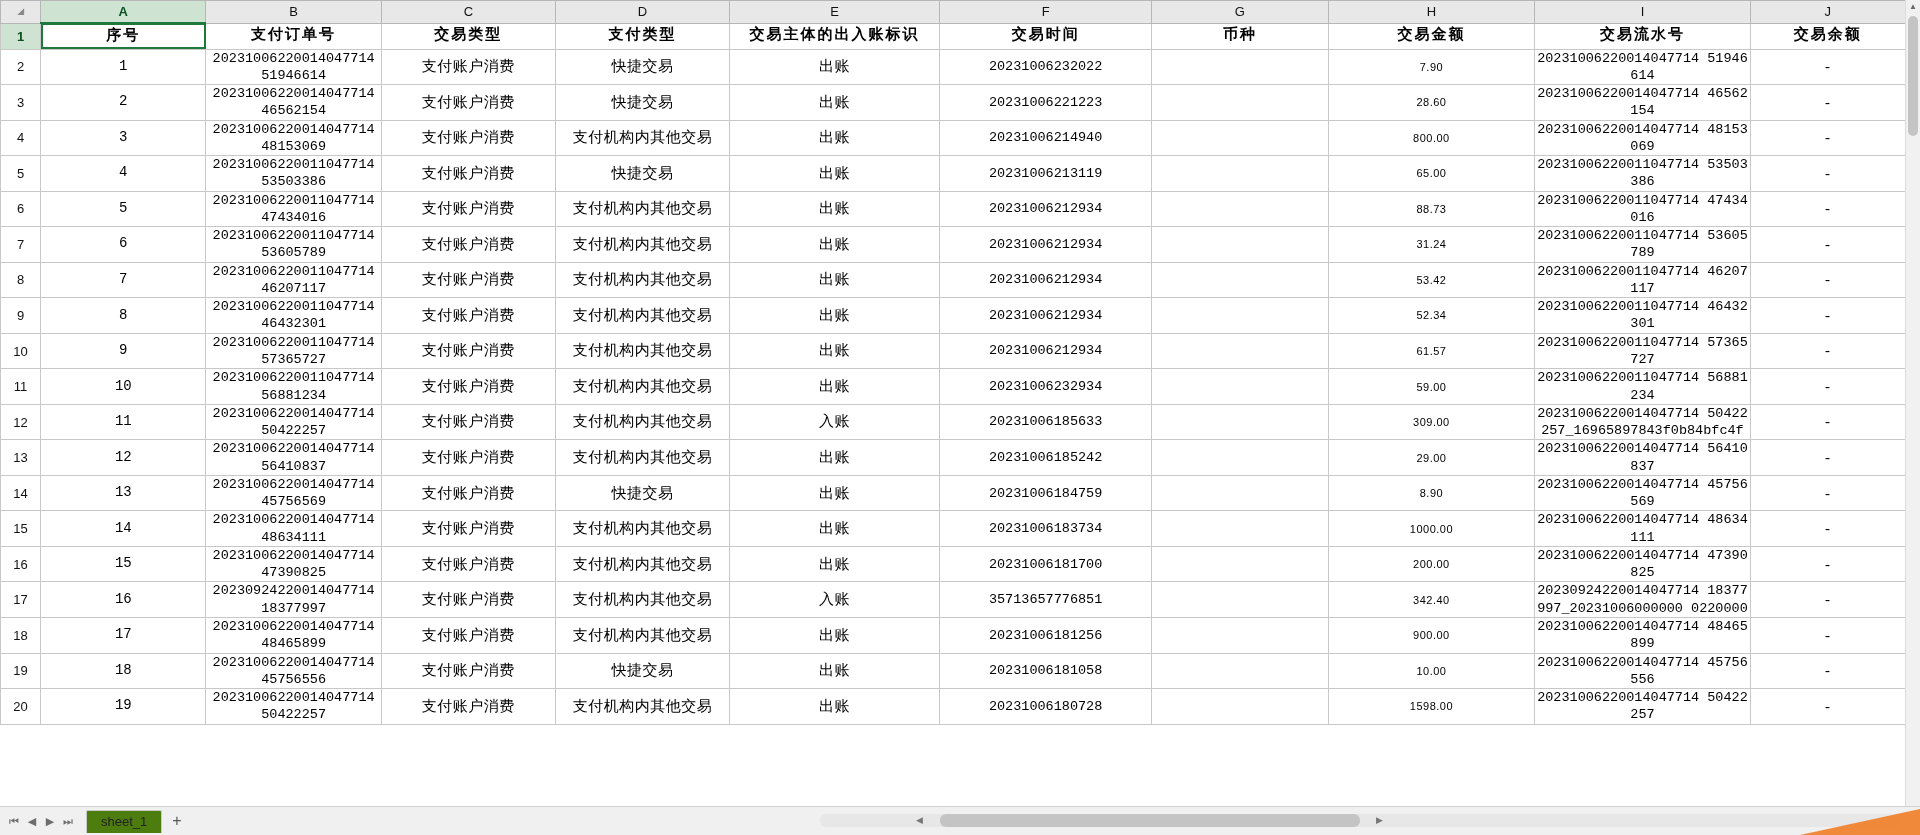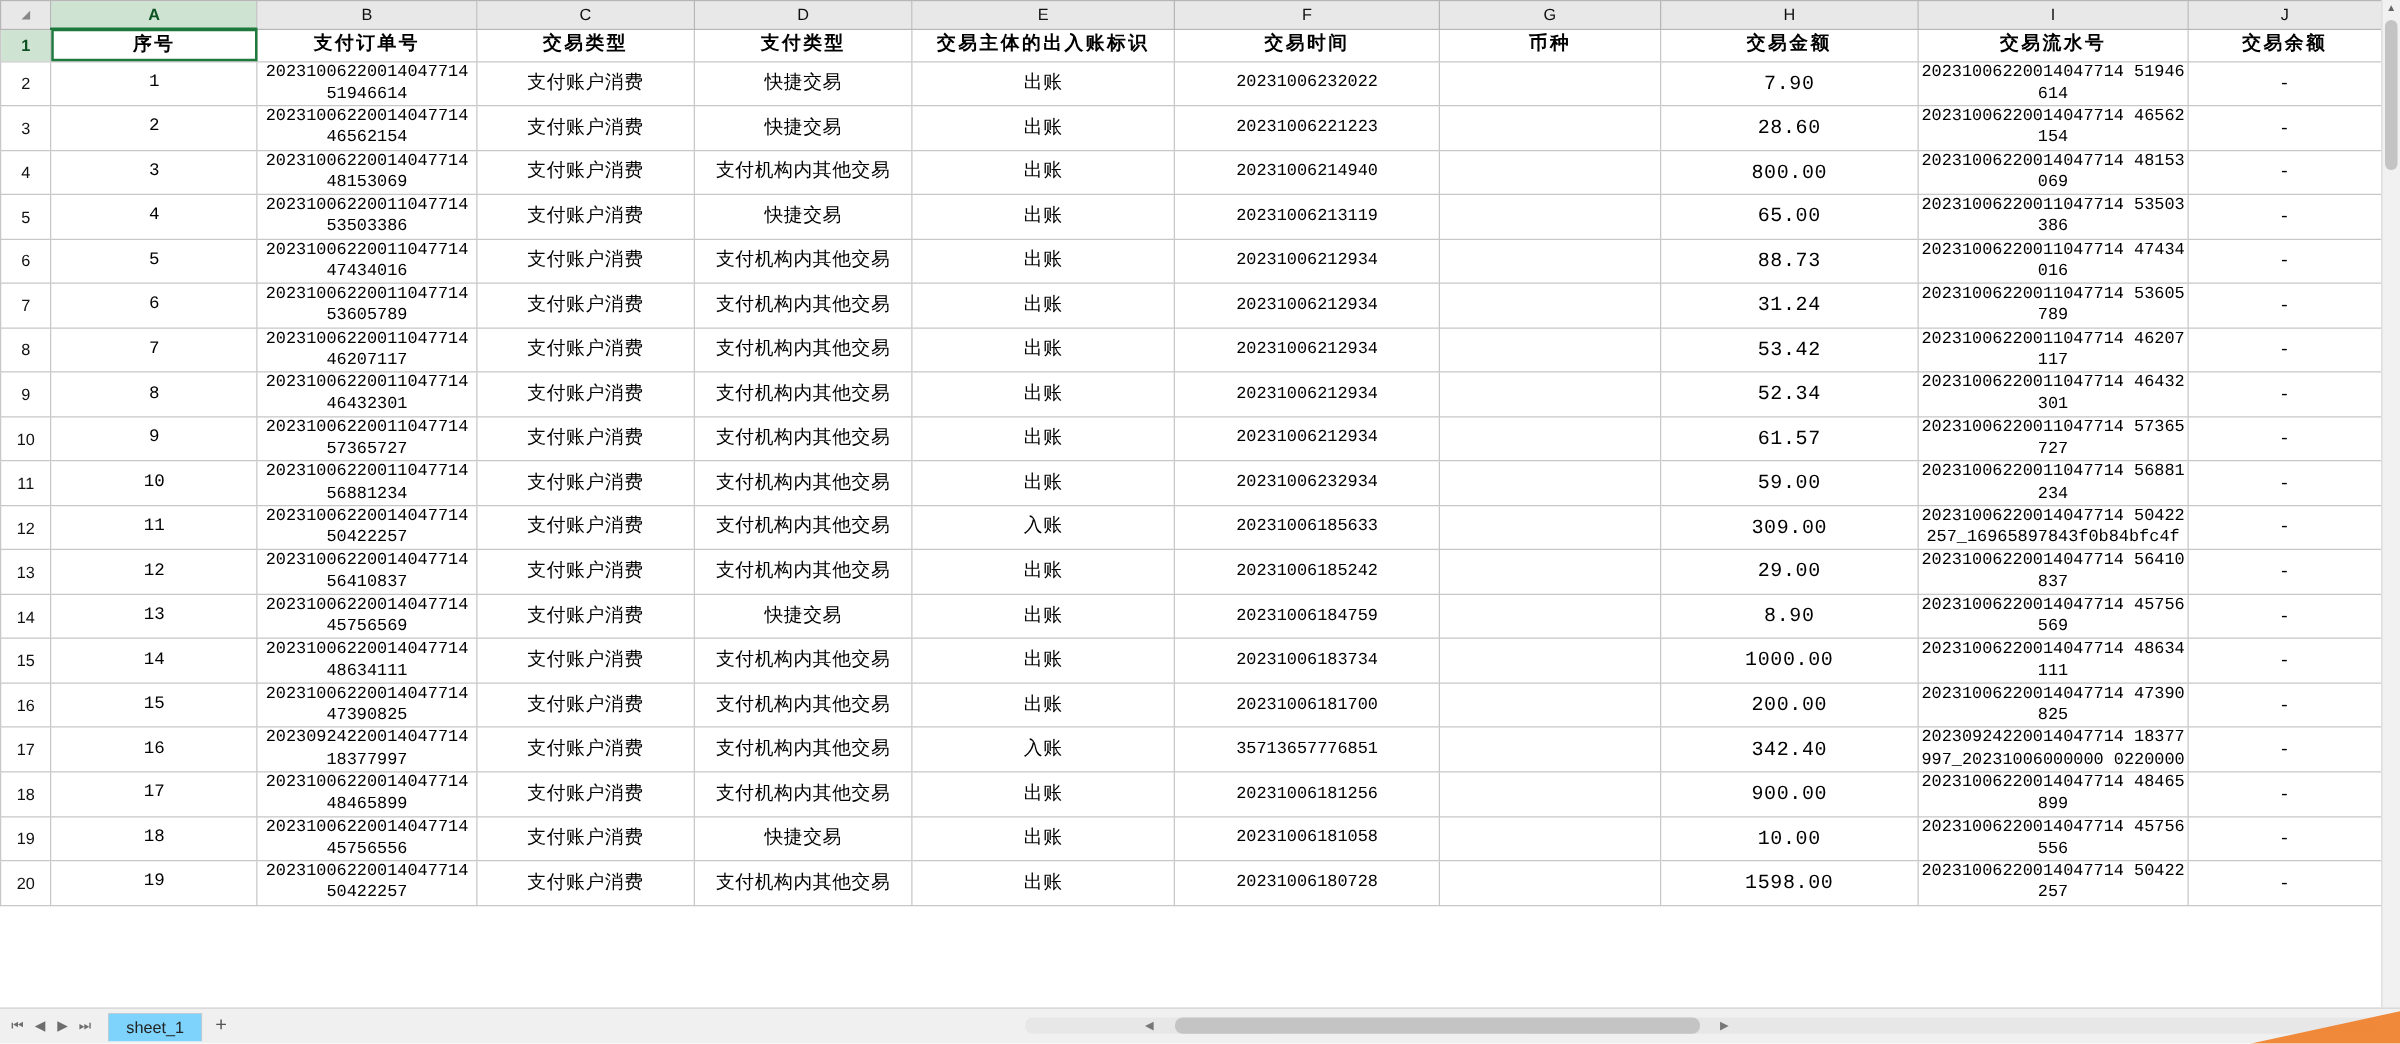--- a/index.html
+++ b/index.html
@@ -102,22 +102,22 @@
     letter-spacing: 0;
   }
   td.cell.mono {
     font-family: "Liberation Mono", monospace;
     font-size: 13.5px;
     letter-spacing: 0;
     word-break: break-all;
   }
   td.cell.amount {
     text-align: center;
-    font-family: Liberation Mono, monospace;
-    font-size: 16px;
+    font-family: Liberation Sans, sans-serif;
+    font-size: 11px;
   }
 
   
   td.cell.selected {
     outline: 2px solid #1e7a3c;
     outline-offset: -2px;
   }
 
   
   col.c-rh { width: 36px; }
@@ -177,21 +177,21 @@
     font-size: 11px;
   }
   .nav-btns span {
     width: 16px;
     text-align: center;
     line-height: 18px;
   }
   .sheet-tab {
     border: 1px solid #c9c9c9;
     border-bottom: none;
-    background: #7dd3fc;
+    background: #4d7c0f;
     padding: 3px 14px 4px 14px;
     font-size: 13px;
     color: #222;
     margin-left: 4px;
     border-radius: 2px 2px 0 0;
   }
   .add-sheet {
     margin-left: 10px;
     font-size: 16px;
     color: #555;

